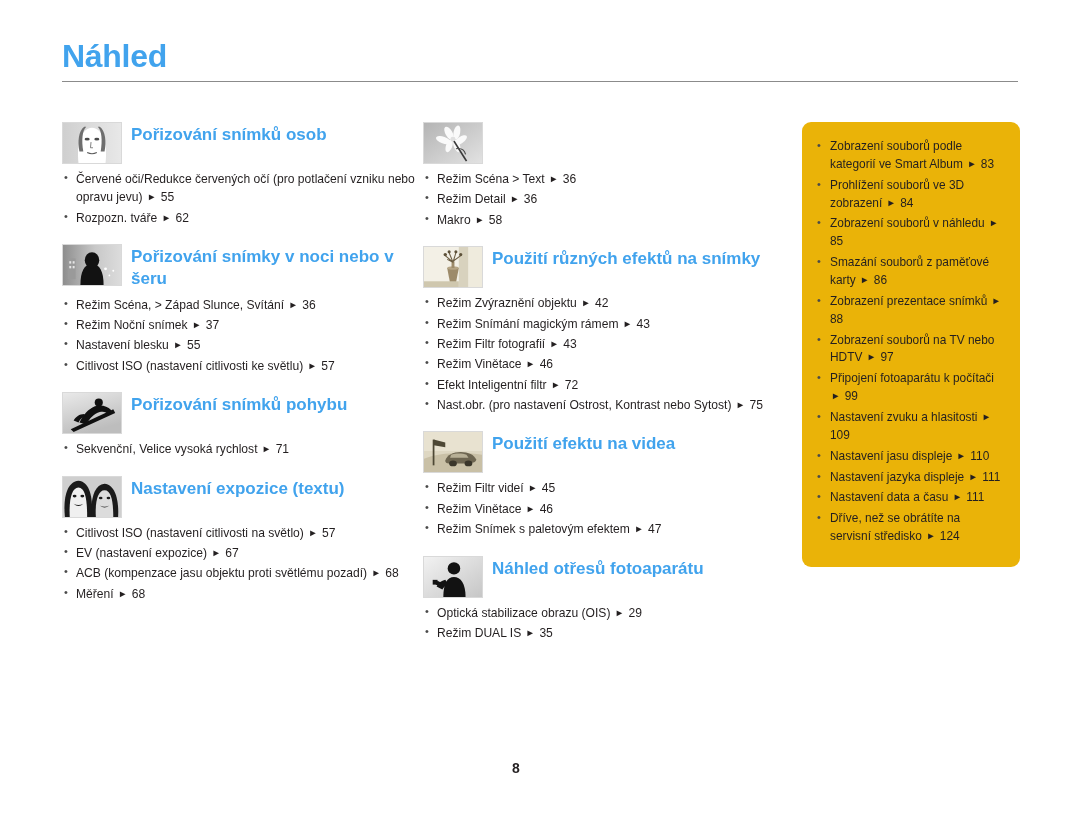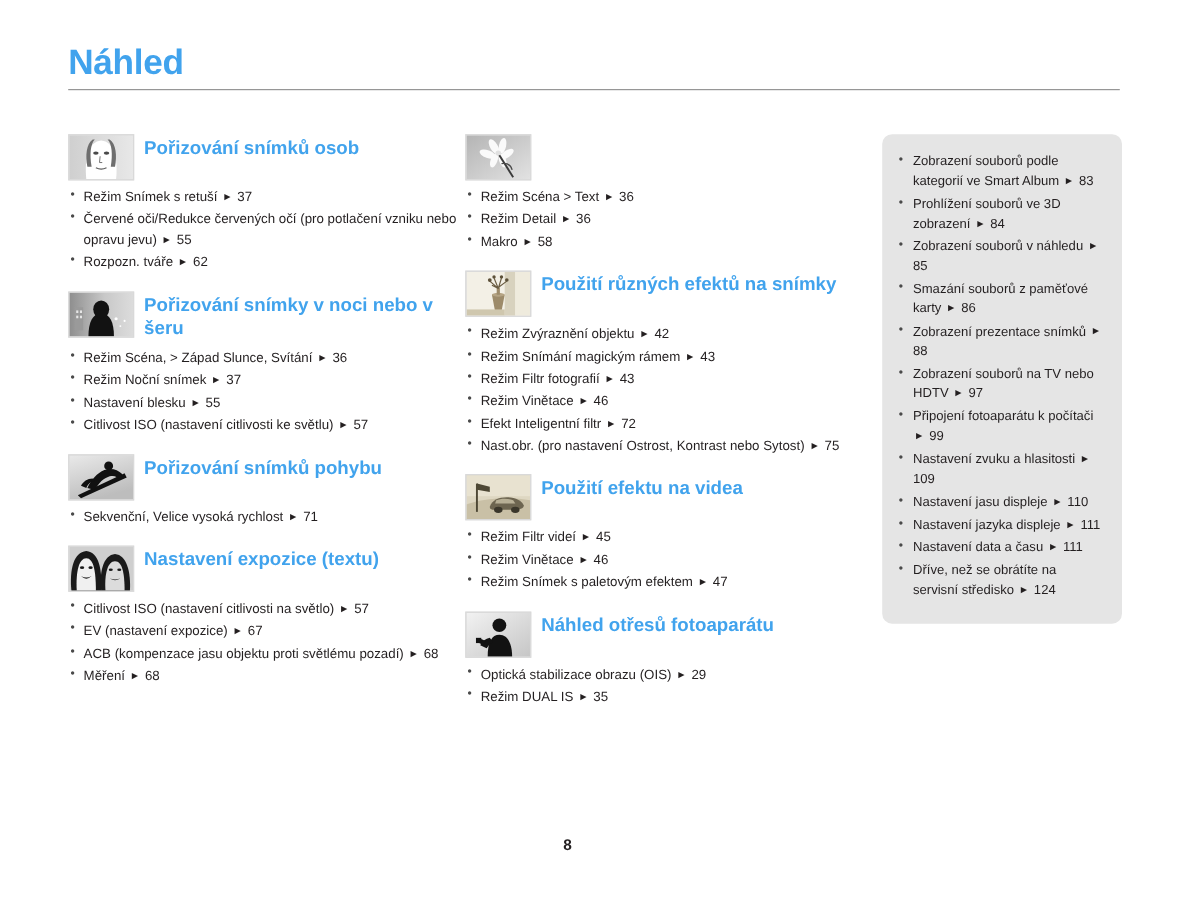--- a/index.html
+++ b/index.html
@@ -101,21 +101,21 @@
   }
   .arrow {
     font-size: 9.5px;
     vertical-align: 1px;
     letter-spacing: 0;
     padding: 0 1px;
   }
 
   
   .side-panel {
-    background: #e5e5e5;
+    background: #eab308;
     border-radius: 9px;
     padding: 16px 16px 18px 12px;
     width: 218px;
   }
   .side-panel ul.items li {
     font-size: 11.9px;
     line-height: 1.50;
     margin-bottom: 3px;
     padding-left: 16px;
   }
@@ -162,21 +162,20 @@
               <path d="M38 4 C44 8 45 20 43 30 L39 30 C41 18 40 8 36 4 Z" fill="#6e6e6e"></path>
               <ellipse cx="25" cy="17" rx="2.6" ry="1.5" fill="#4a4a4a"></ellipse>
               <ellipse cx="35" cy="17" rx="2.6" ry="1.5" fill="#4a4a4a"></ellipse>
               <path d="M29 20 L28.4 26 L31 26" stroke="#6f6f6f" stroke-width="0.9" fill="none"></path>
               <path d="M25 31 Q30 33.5 35 31" stroke="#5c5c5c" stroke-width="1.1" fill="none"></path>
             </svg>
           </div>
           <div class="section-title">Pořizování snímků osob</div>
         </div>
         <ul class="items">
-          <li>Režim Snímek s retuší <span class="arrow">►</span> 37</li>
           <li>Červené oči/Redukce červených očí (pro potlačení vzniku nebo opravu jevu) <span class="arrow">►</span> 55</li>
           <li>Rozpozn. tváře <span class="arrow">►</span> 62</li>
         </ul>
       </div>
 
       <div class="section">
         <div class="section-head">
           <div class="thumb">
             <svg viewBox="0 0 60 42" preserveAspectRatio="none">
               <defs>

